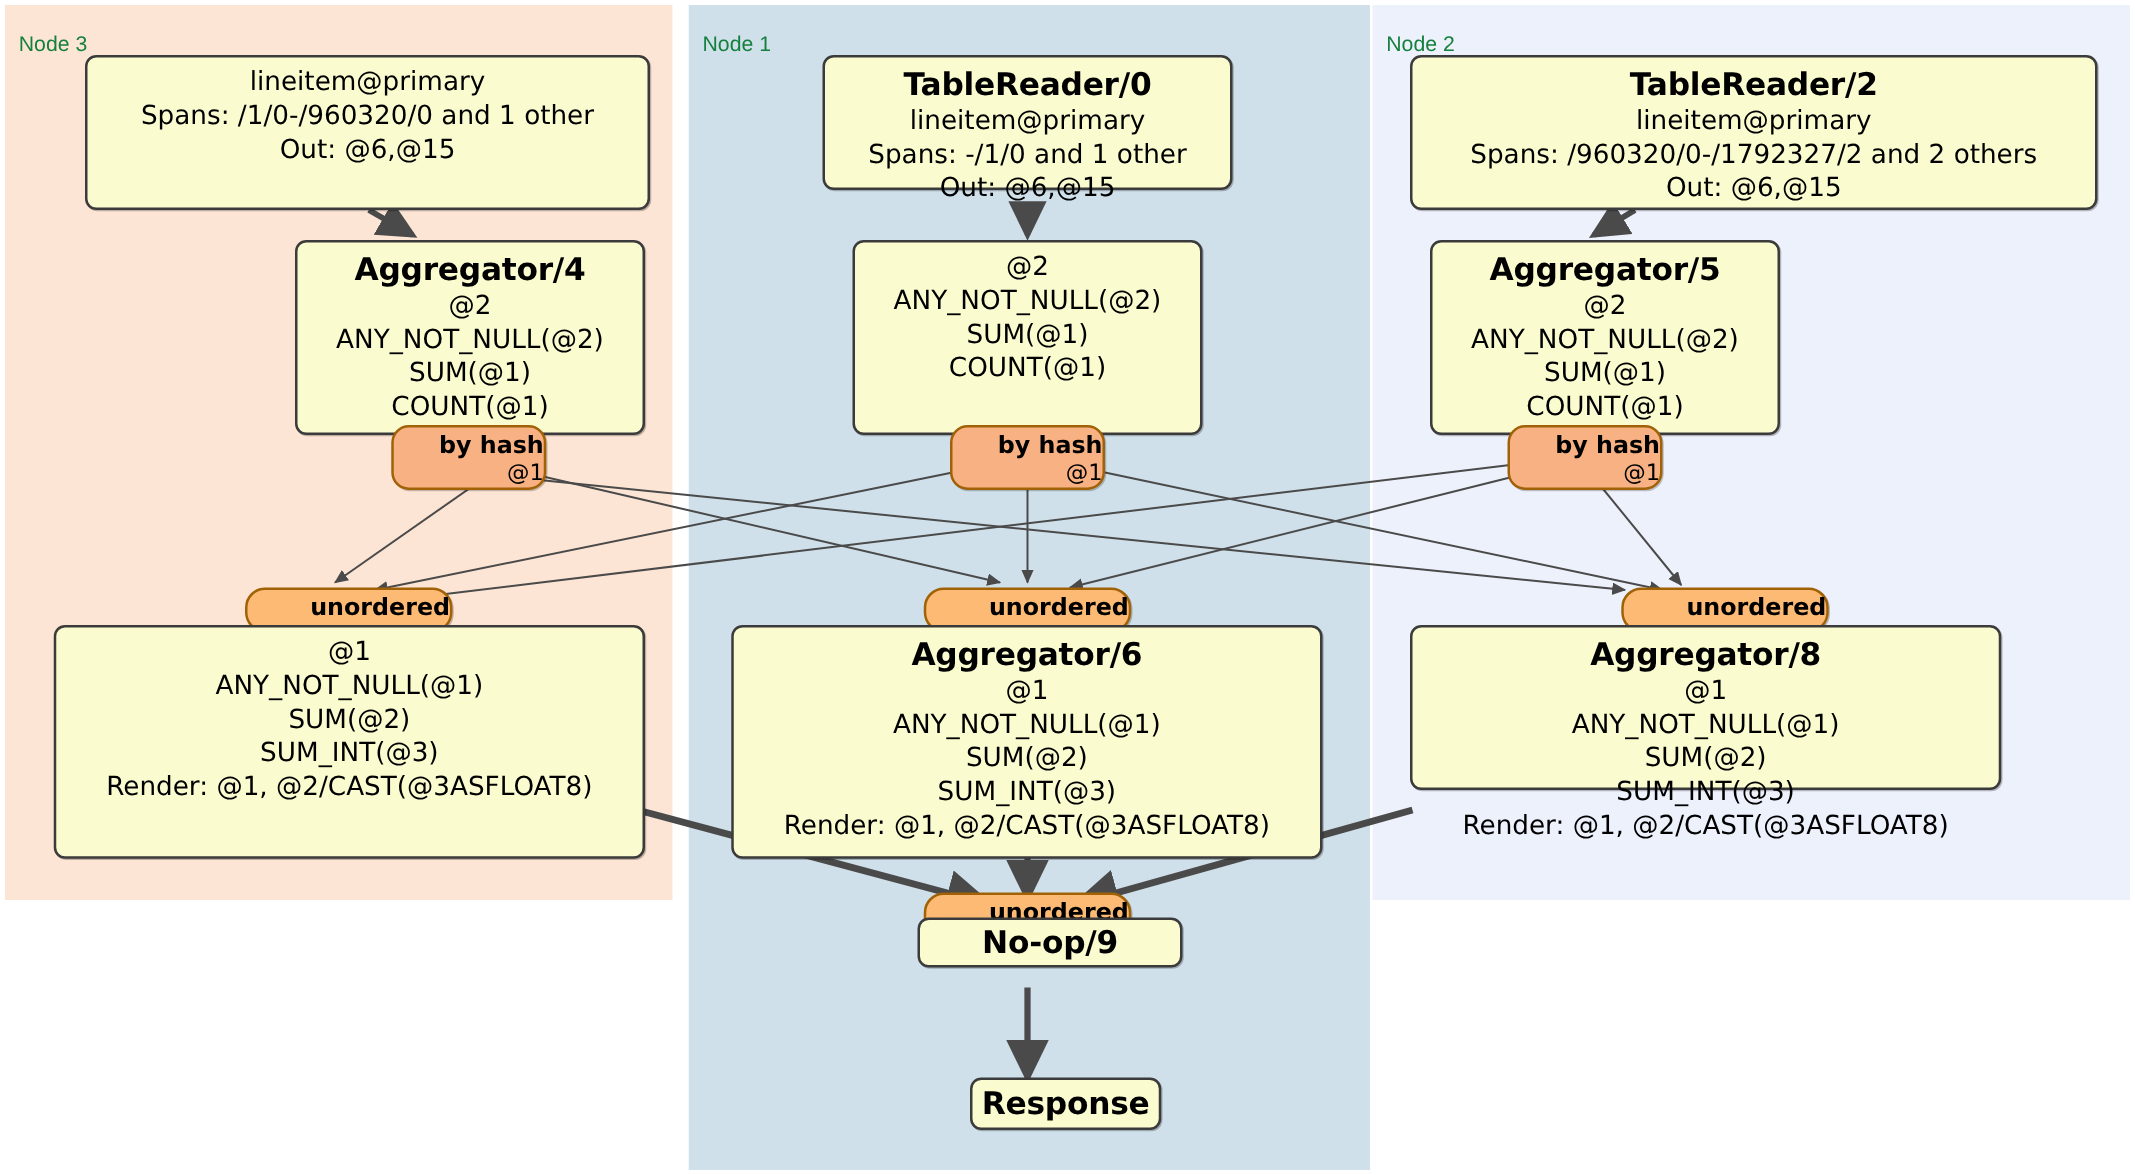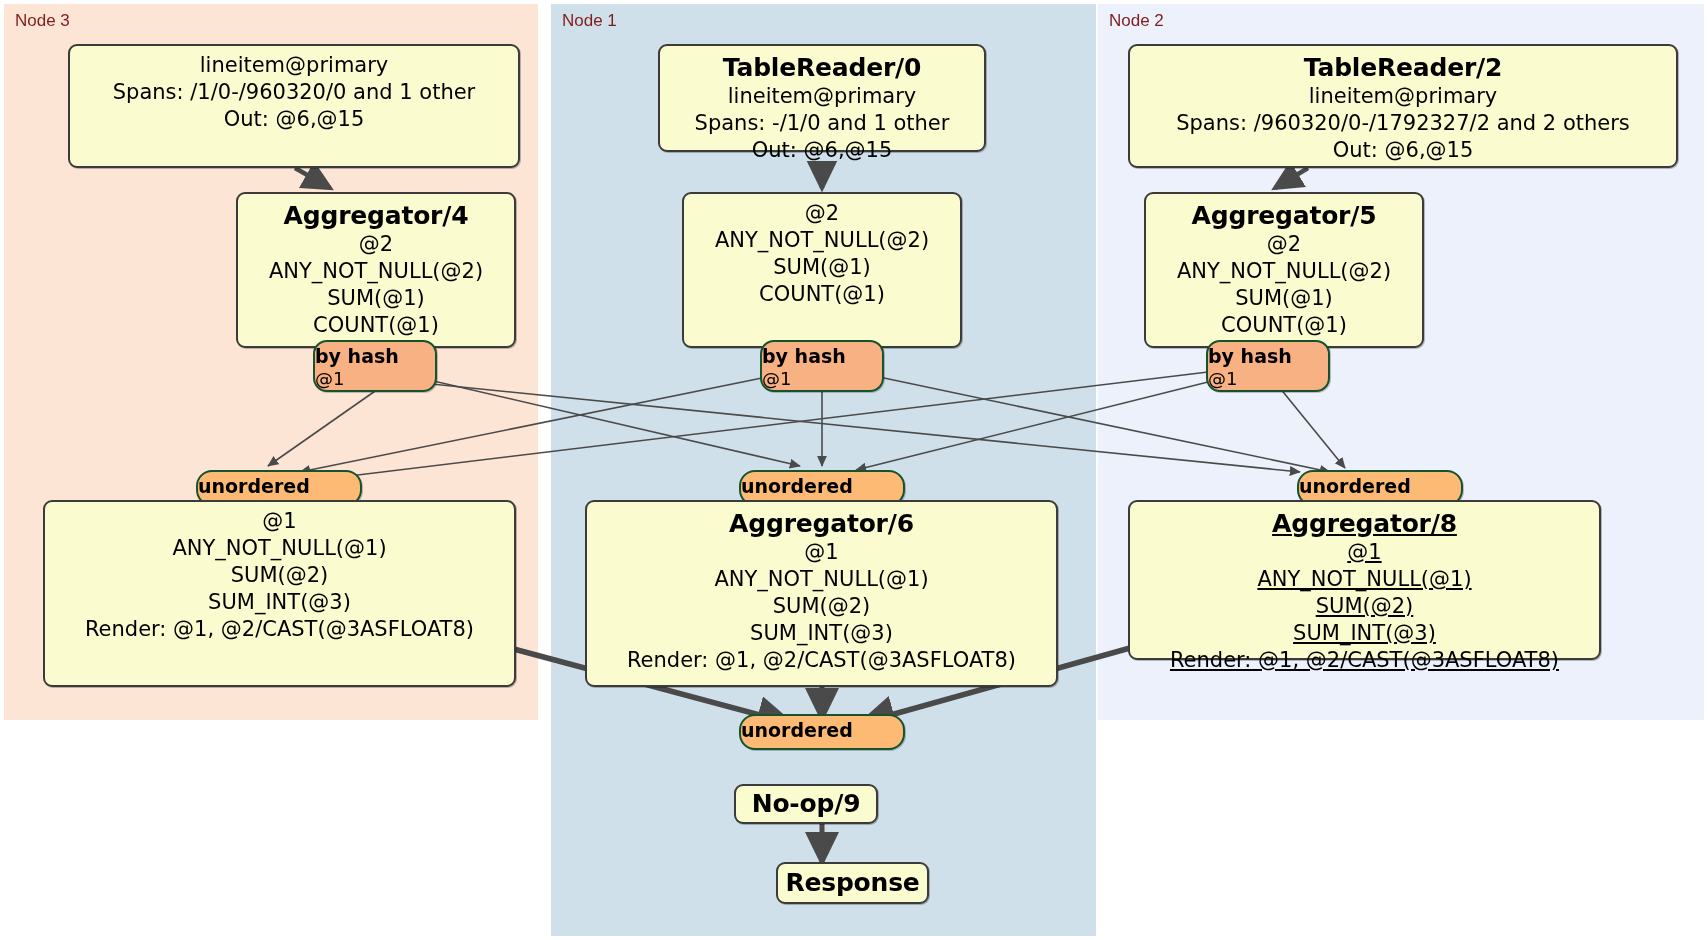--- a/index.html
+++ b/index.html
@@ -17,24 +17,24 @@
     background: #ffffff;
     overflow: hidden;
   }
   
   .node-panel {
     position: absolute;
     box-sizing: border-box;
   }
   .node-panel .node-label {
     position: absolute;
-    top: 7px;
+    top: 22px;
     left: 11px;
     font-size: 17px;
-    color: #7f1d1d;
+    color: #15803d;
     font-family: "Liberation Sans", sans-serif;
     white-space: nowrap;
   }
   #panel-node3 { left: 4px;    top: 4px;  width: 534px;  height: 716px; background: #fde5d5; }
   #panel-node1 { left: 551px;  top: 4px;  width: 545px;  height: 932px; background: #cfe0ea; }
   #panel-node2 { left: 1098px; top: 4px;  width: 606px;  height: 716px; background: #edf1fc; }
 
   
   #edges {
     position: absolute;
@@ -65,23 +65,23 @@
     line-height: 31px;
     letter-spacing: -0.2px;
     display: block;
   }
   .proc .ln { display: block; white-space: nowrap; }
 
   
   .pill {
     position: absolute;
     box-sizing: border-box;
-    border: 2px solid #14532d;
+    border: 2px solid #a16207;
     border-radius: 15px;
-    text-align: left;
+    text-align: right;
     font-family: "DejaVu Sans", sans-serif;
     color: #000;
     box-shadow: 1px 1px 0 rgba(0,0,0,0.22);
   }
   .pill .pt {
     display: block;
     font-weight: bold;
     font-size: 19px;
     line-height: 23px;
   }
@@ -226,34 +226,34 @@
 
   <div class="proc" style="left:585px; top:500px; width:473px; height:187px;">
     <span class="ttl">Aggregator/6</span>
     <span class="ln">@1</span>
     <span class="ln">ANY_NOT_NULL(@1)</span>
     <span class="ln">SUM(@2)</span>
     <span class="ln">SUM_INT(@3)</span>
     <span class="ln">Render: @1, @2/CAST(@3ASFLOAT8)</span>
   </div>
 
-  <div class="proc" style="left:1128px; top:500px; width:473px; height:160px;text-decoration:underline;">
+  <div class="proc" style="left:1128px; top:500px; width:473px; height:132px;">
     <span class="ttl">Aggregator/8</span>
     <span class="ln">@1</span>
     <span class="ln">ANY_NOT_NULL(@1)</span>
     <span class="ln">SUM(@2)</span>
     <span class="ln">SUM_INT(@3)</span>
     <span class="ln">Render: @1, @2/CAST(@3ASFLOAT8)</span>
   </div>
 
   <div class="pill unordered" style="left:739px; top:714px; width:166px; height:36px;">
     <span class="pt">unordered</span>
   </div>
 
-  <div class="proc" style="left:734px; top:784px; width:144px; height:40px; padding-top:2px;">
+  <div class="proc" style="left:734px; top:734px; width:212px; height:40px; padding-top:2px;">
     <span class="ttl">No-op/9</span>
   </div>
 
   <div class="proc" style="left:776px; top:862px; width:153px; height:42px; padding-top:3px;">
     <span class="ttl">Response</span>
   </div>
 
 </div>
 
 </body></html>

